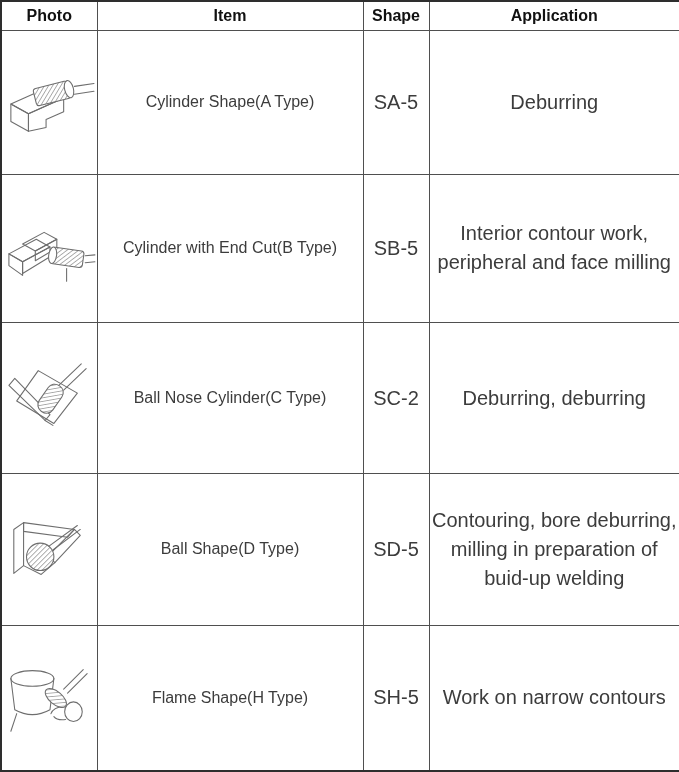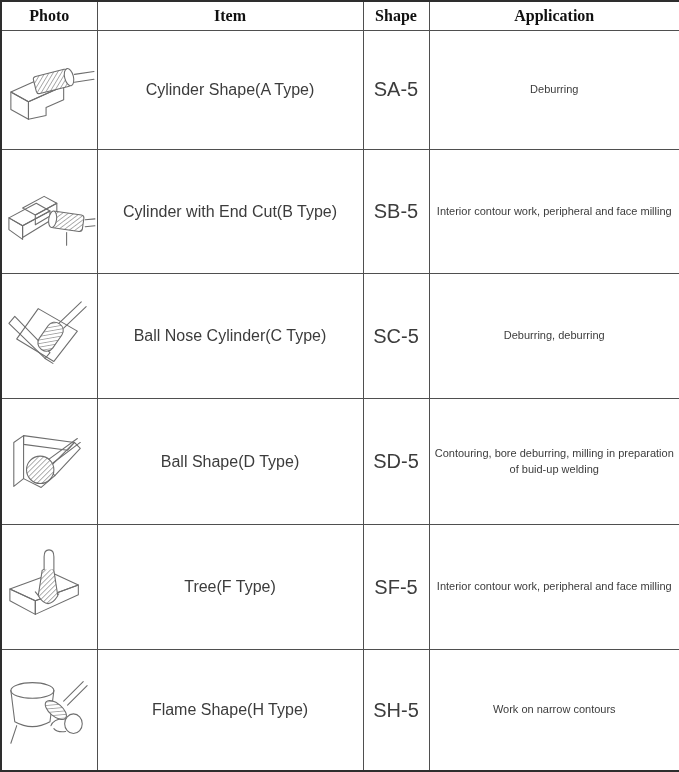--- a/index.html
+++ b/index.html
@@ -23,40 +23,40 @@
     border: 2px solid #2e2e2e;
   }
   table.burr-table th,
   table.burr-table td {
     border: 1px solid #4f4f4f;
     text-align: center;
     vertical-align: middle;
     overflow: hidden;
     box-sizing: border-box;
   }
-  thead tr { height: 29px; font-family: Liberation Serif, serif; }
+  thead tr { height: 29px; }
   th {
     font-size: 16px;
     font-weight: bold;
     color: #111111;
     padding: 0;
     line-height: 1;
   }
   td.item-cell {
     font-size: 16px;
     color: #3c3c3c;
     padding: 0 4px;
   }
   td.size-cell {
     font-size: 20px;
     color: #3c3c3c;
     padding: 0 2px;
   }
   td.app-cell {
-    font-size: 11px;
+    font-size: 20px;
     color: #3c3c3c;
     line-height: 1.45;
     padding: 0 2px;
   }
   td.photo-cell { padding: 0; }
   .photo-svg {
     display: block;
     margin: 0 auto;
     stroke: #6e6e6e;
     fill: none;
@@ -144,21 +144,21 @@
             <polygon points="7,32 13,25 49,62 44,68"></polygon>
             <line x1="44" y1="68" x2="52" y2="73"></line>
             <g transform="rotate(35 50 46)">
               <rect x="41" y="30" width="17" height="32" rx="8" fill="url(#hatch)"></rect>
             </g>
             <line x1="58" y1="32" x2="81" y2="10"></line>
             <line x1="63" y1="37" x2="86" y2="15"></line>
           </svg>
         </td>
         <td class="item-cell">Ball Nose Cylinder(C Type)</td>
-        <td class="size-cell">SC-5</td>
+        <td class="size-cell">SC-2</td>
         <td class="app-cell">Deburring, deburring</td>
       </tr>
 
       <tr style="height:96px">
         <td class="photo-cell">
           <svg class="photo-svg" viewBox="0 0 96 90" width="94" height="88">
             <polygon points="12,25 22,18 22,62 12,70"></polygon>
             <polygon points="22,18 74,25 67,33 22,27"></polygon>
             <polygon points="74,25 80,31 54,59 47,52"></polygon>
             <polyline points="22,62 40,71 54,59"></polyline>
@@ -166,35 +166,20 @@
             <line x1="48" y1="42" x2="77" y2="21"></line>
             <line x1="52" y1="46" x2="80" y2="25"></line>
           </svg>
         </td>
         <td class="item-cell">Ball Shape(D Type)</td>
         <td class="size-cell">SD-5</td>
         <td class="app-cell">Contouring, bore deburring, milling in preparation of buid-up welding</td>
       </tr>
 
 
-      <tr style="height:95px">
-        <td class="photo-cell">
-          <svg class="photo-svg" viewBox="0 0 96 90" width="94" height="88">
-            <polygon points="8,47 52,31 78,43 34,59"></polygon>
-            <polygon points="8,47 8,59 34,73 34,59"></polygon>
-            <polygon points="34,59 78,43 78,53 34,73"></polygon>
-            <path d="M34,50 Q44,64 58,52"></path>
-            <path d="M41,28 L37,54 Q47,70 57,54 L53,28 Q47,23 41,28 Z" fill="url(#hatch)"></path>
-            <path d="M43,27 L43,14 Q43,7 48,7 Q53,7 53,14 L53,27" fill="#ffffff"></path>
-          </svg>
-        </td>
-        <td class="item-cell">Tree(F Type)</td>
-        <td class="size-cell">SF-5</td>
-        <td class="app-cell">Interior contour work, peripheral and face milling</td>
-      </tr>
 
       <tr style="height:92px">
         <td class="photo-cell">
           <svg class="photo-svg" viewBox="0 0 96 90" width="94" height="88">
             <ellipse cx="31" cy="25" rx="22" ry="8" fill="#ffffff"></ellipse>
             <path d="M9,25 L13,57 Q31,67 49,57 L53,25"></path>
             <line x1="15" y1="61" x2="9" y2="79"></line>
             <ellipse cx="73" cy="59" rx="9" ry="10" fill="#ffffff"></ellipse>
             <path d="M64,53 Q52,55 50,61"></path>
             <path d="M65,67 Q56,68 53,64"></path>

